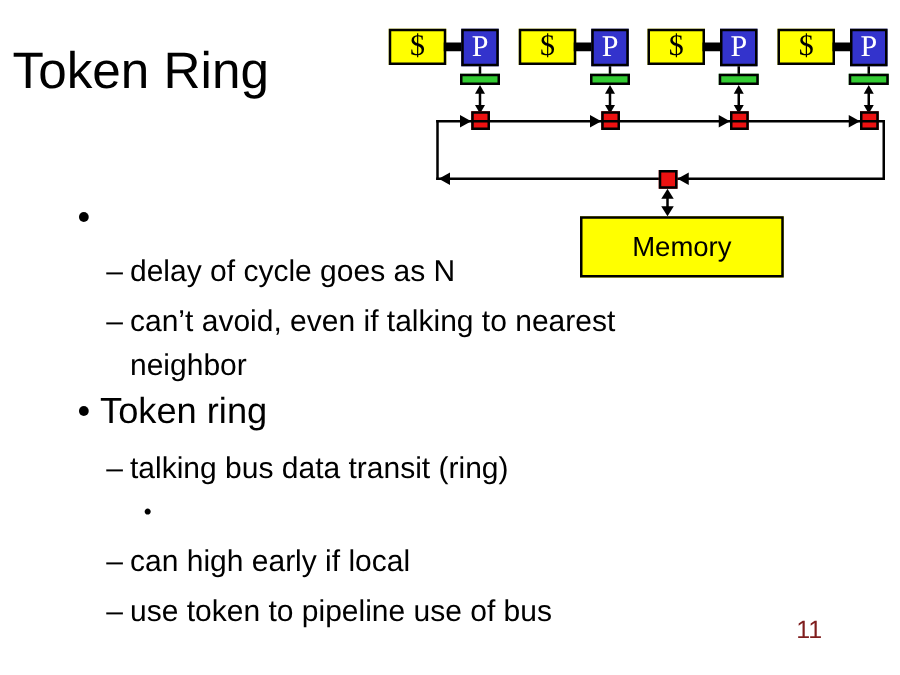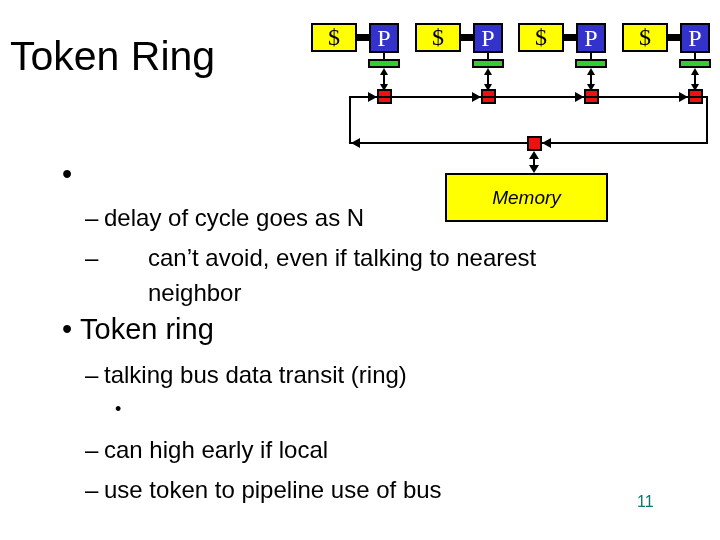--- a/index.html
+++ b/index.html
@@ -5,32 +5,32 @@
   html,body { margin:0; padding:0; background:#888; }
   .slide {
     position:relative; width:720px; height:540px; background:#ffffff;
     font-family:"Liberation Sans", sans-serif; color:#000; overflow:hidden;
     margin:0 auto;
   }
 
   
   .title { position:absolute; left:10px; top:33px; font-size:41px; font-weight:400; letter-spacing:0; }
   .footer { position:absolute; left:8px; top:511px; font-size:13px; color:#CC9933; }
-  .pagenum { position:absolute; left:637px; top:493px; font-size:16px; color:#0f766e; }
+  .pagenum { position:absolute; left:637px; top:493px; font-size:20px; color:#7f1d1d; }
 
   
   .b { position:absolute; display:flex; align-items:flex-start; }
   .b .mk { flex:0 0 auto; }
   .l1 { font-size:29px; }
   .l1 .mk { width:18px; }
   .l2 { font-size:24px; line-height:1.45; }
   .l2 .mk { width:19px; }
   .l3 { font-size:18px; }
   .l3 .mk { width:15px; }
-  .w440 { width:440px;margin-left:44px; }
+  .w440 { width:440px; }
 
   
   .node { position:absolute; width:96px; height:81px; }
   .cache {
     position:absolute; left:0; top:0; width:46px; height:29px; box-sizing:border-box;
     background:#FFFF00; border:2px solid #000; display:flex; align-items:center; justify-content:center;
     font-family:"Liberation Serif", serif; font-size:24px; color:#000;
   }
   .proc {
     position:absolute; left:58px; top:0; width:30px; height:30px; box-sizing:border-box;
@@ -45,23 +45,23 @@
            background:#EE1111; border:2px solid #000; }
   .line  { position:absolute; background:#000; }
   .tri   { position:absolute; width:0; height:0; }
   .tri-r { border-left:9px solid #000; border-top:5px solid transparent; border-bottom:5px solid transparent; }
   .tri-l { border-right:9px solid #000; border-top:5px solid transparent; border-bottom:5px solid transparent; }
   .tri-u { border-bottom:7px solid #000; border-left:4px solid transparent; border-right:4px solid transparent; }
   .tri-d { border-top:7px solid #000; border-left:4px solid transparent; border-right:4px solid transparent; }
   .tri-u-big { border-bottom:8px solid #000; border-left:5px solid transparent; border-right:5px solid transparent; }
   .tri-d-big { border-top:8px solid #000; border-left:5px solid transparent; border-right:5px solid transparent; }
   .memory {
-    position:absolute; left:445px; top:173px; width:163px; height:49px; box-sizing:border-box;
+    position:absolute; left:464px; top:173px; width:163px; height:49px; box-sizing:border-box;
     background:#FFFF00; border:2px solid #000; display:flex; align-items:center; justify-content:center;
-    font-size:19px; color:#000;font-style:italic;
+    font-size:22px; color:#000;
   }
 </style>
 </head>
 <body>
 
 <div class="slide">
 
   <div class="title">Token Ring</div>
 
   <div>

